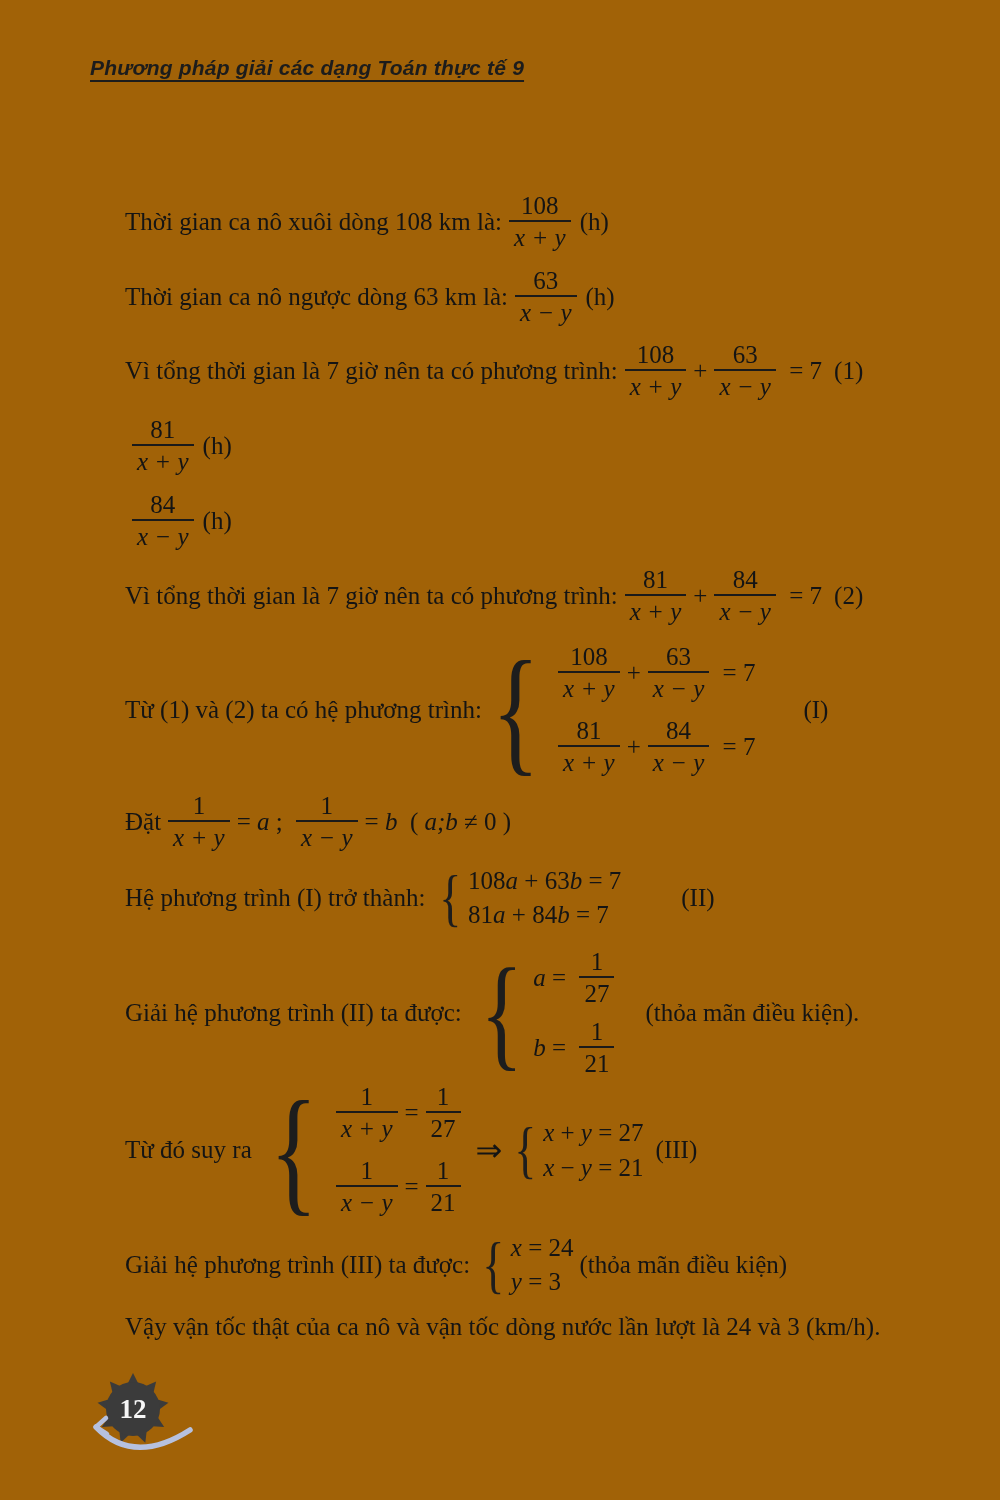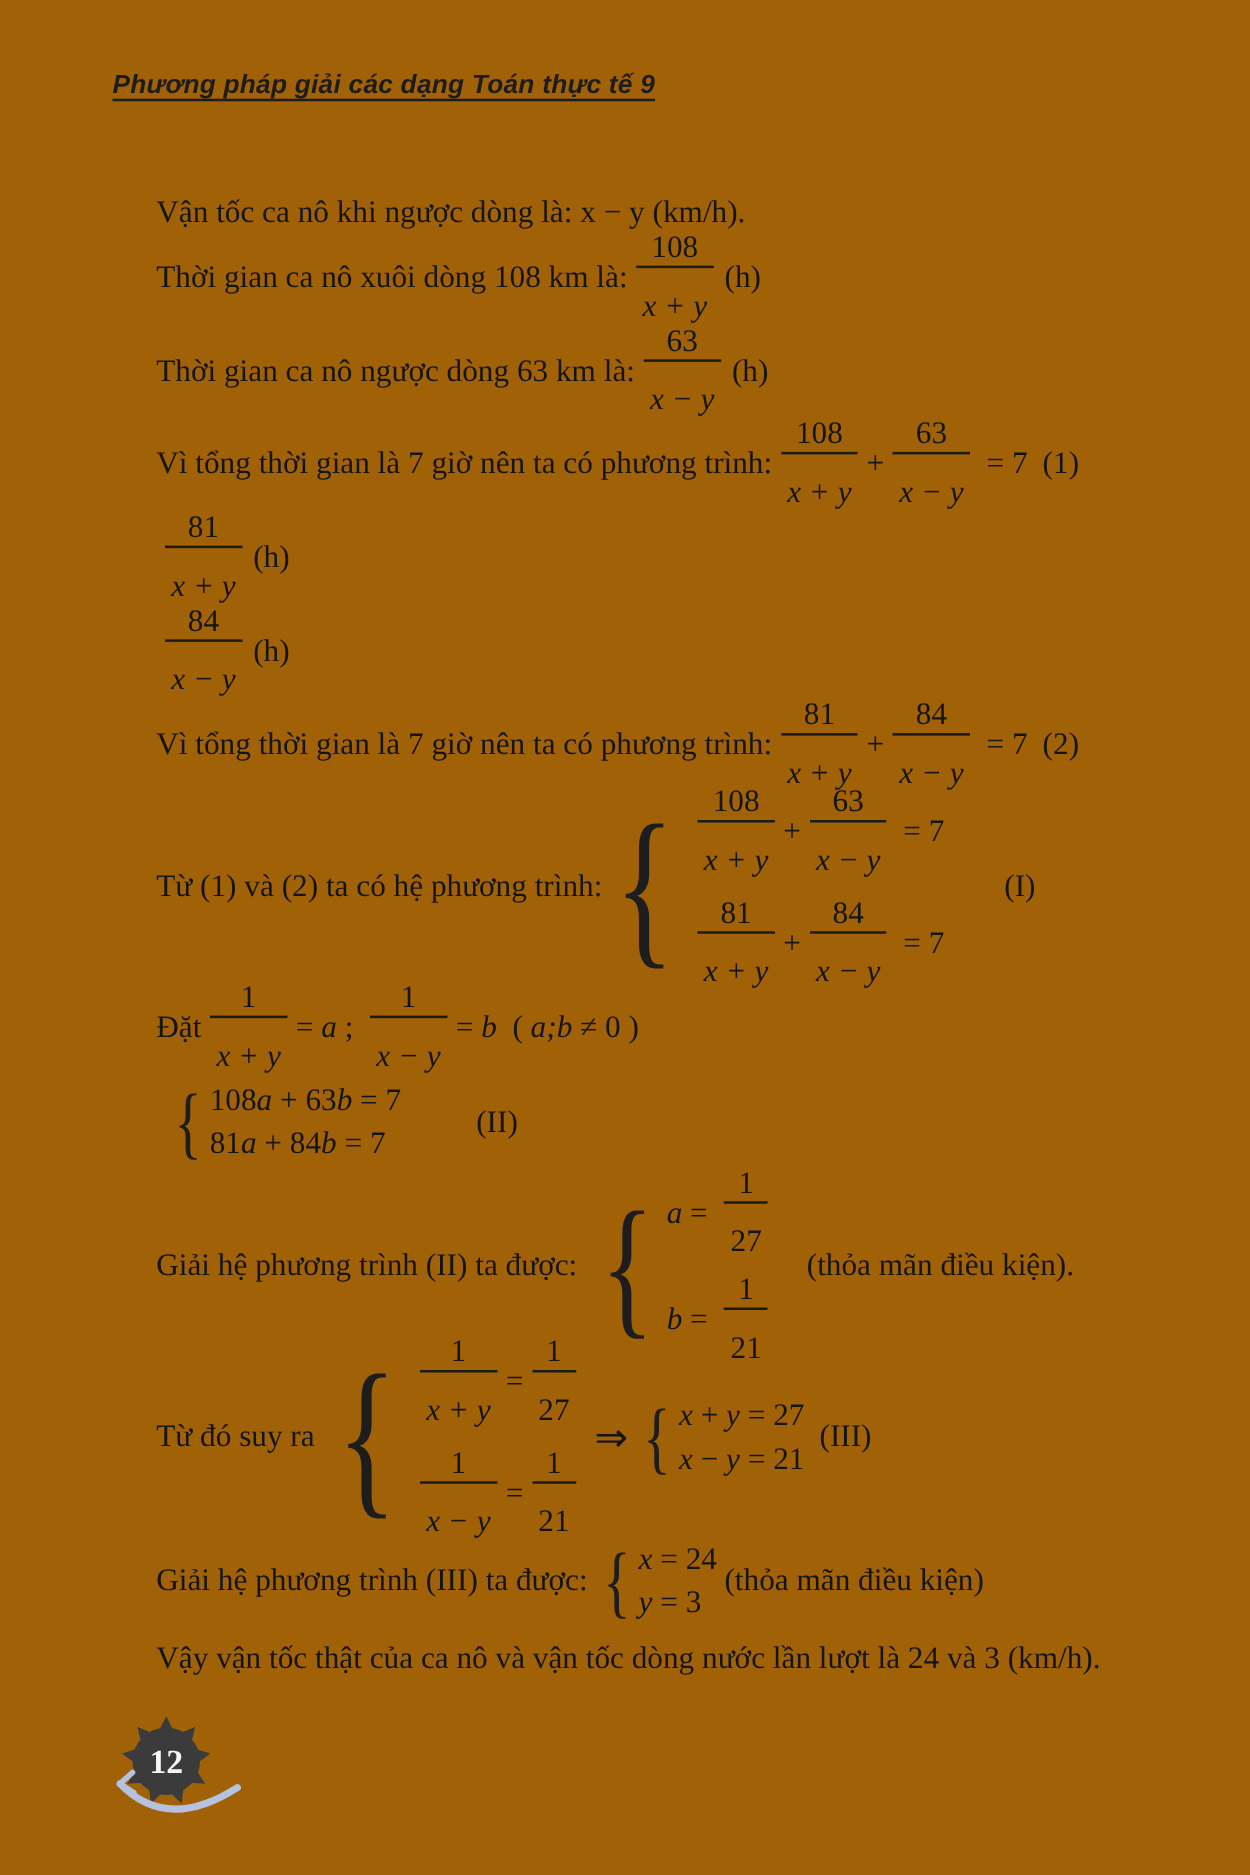--- a/index.html
+++ b/index.html
@@ -30,21 +30,21 @@
     transform:translateY(-50%);
     line-height:1.25;
   }
   .it { font-style:italic; }
 
   .frac {
     display:inline-flex; flex-direction:column; align-items:center;
     margin:0 7px; line-height:1.12; text-align:center;
   }
   .frac .num { padding:0 5px; }
-  .frac .den { border-top:2px solid #1a1a1a; padding:17px 5px 0 5px; }
+  .frac .den { border-top:2px solid #1a1a1a; padding:2px 5px 0 5px; }
 
   .sys { display:flex; align-items:center; }
   .brace {
     line-height:1; color:#1d1d1d;
     transform:scaleX(0.72); transform-origin:center;
     margin-right:2px; user-select:none;
     font-weight:400;
   }
   .b-xl { font-size:140px; }
   .b-lg { font-size:124px; }
@@ -67,23 +67,20 @@
   .badge { position:absolute; left:86px; top:1372px; }
 </style>
 </head>
 <body>
 
 <div class="page">
 
   <div class="header">Phương pháp giải các dạng Toán thực tế 9</div>
 
 
-  <div class="line" style="top:170px">
-    <span>Vận tốc ca nô khi ngược dòng là: x − y (km/h).</span>
-  </div>
 
   <div class="line" style="top:222px">
     <span>Thời gian ca nô xuôi dòng 108 km là:</span>
     <span class="frac">
       <span class="num">108</span>
       <span class="den it">x + y</span>
     </span>
     <span class="unit">(h)</span>
   </div>
 
@@ -190,20 +187,21 @@
       <span class="den it">x − y</span>
     </span>
     <span>= </span>
     <span class="it">b</span>
     <span>  ( </span>
     <span class="it">a;b</span>
     <span> ≠ 0 )</span>
   </div>
 
   <div class="line" style="top:898px">
+    <span>Hệ phương trình (I) trở thành:</span>
     <span class="sys" style="margin-left:10px">
       <span class="brace b-md">{</span>
       <span class="rows g-sm">
         <span class="row">
           <span>108</span><span class="it">a</span><span> + </span><span>63</span><span class="it">b</span><span> = 7</span>
         </span>
         <span class="row">
           <span>81</span><span class="it">a</span><span> + </span><span>84</span><span class="it">b</span><span> = 7</span>
         </span>
       </span>

